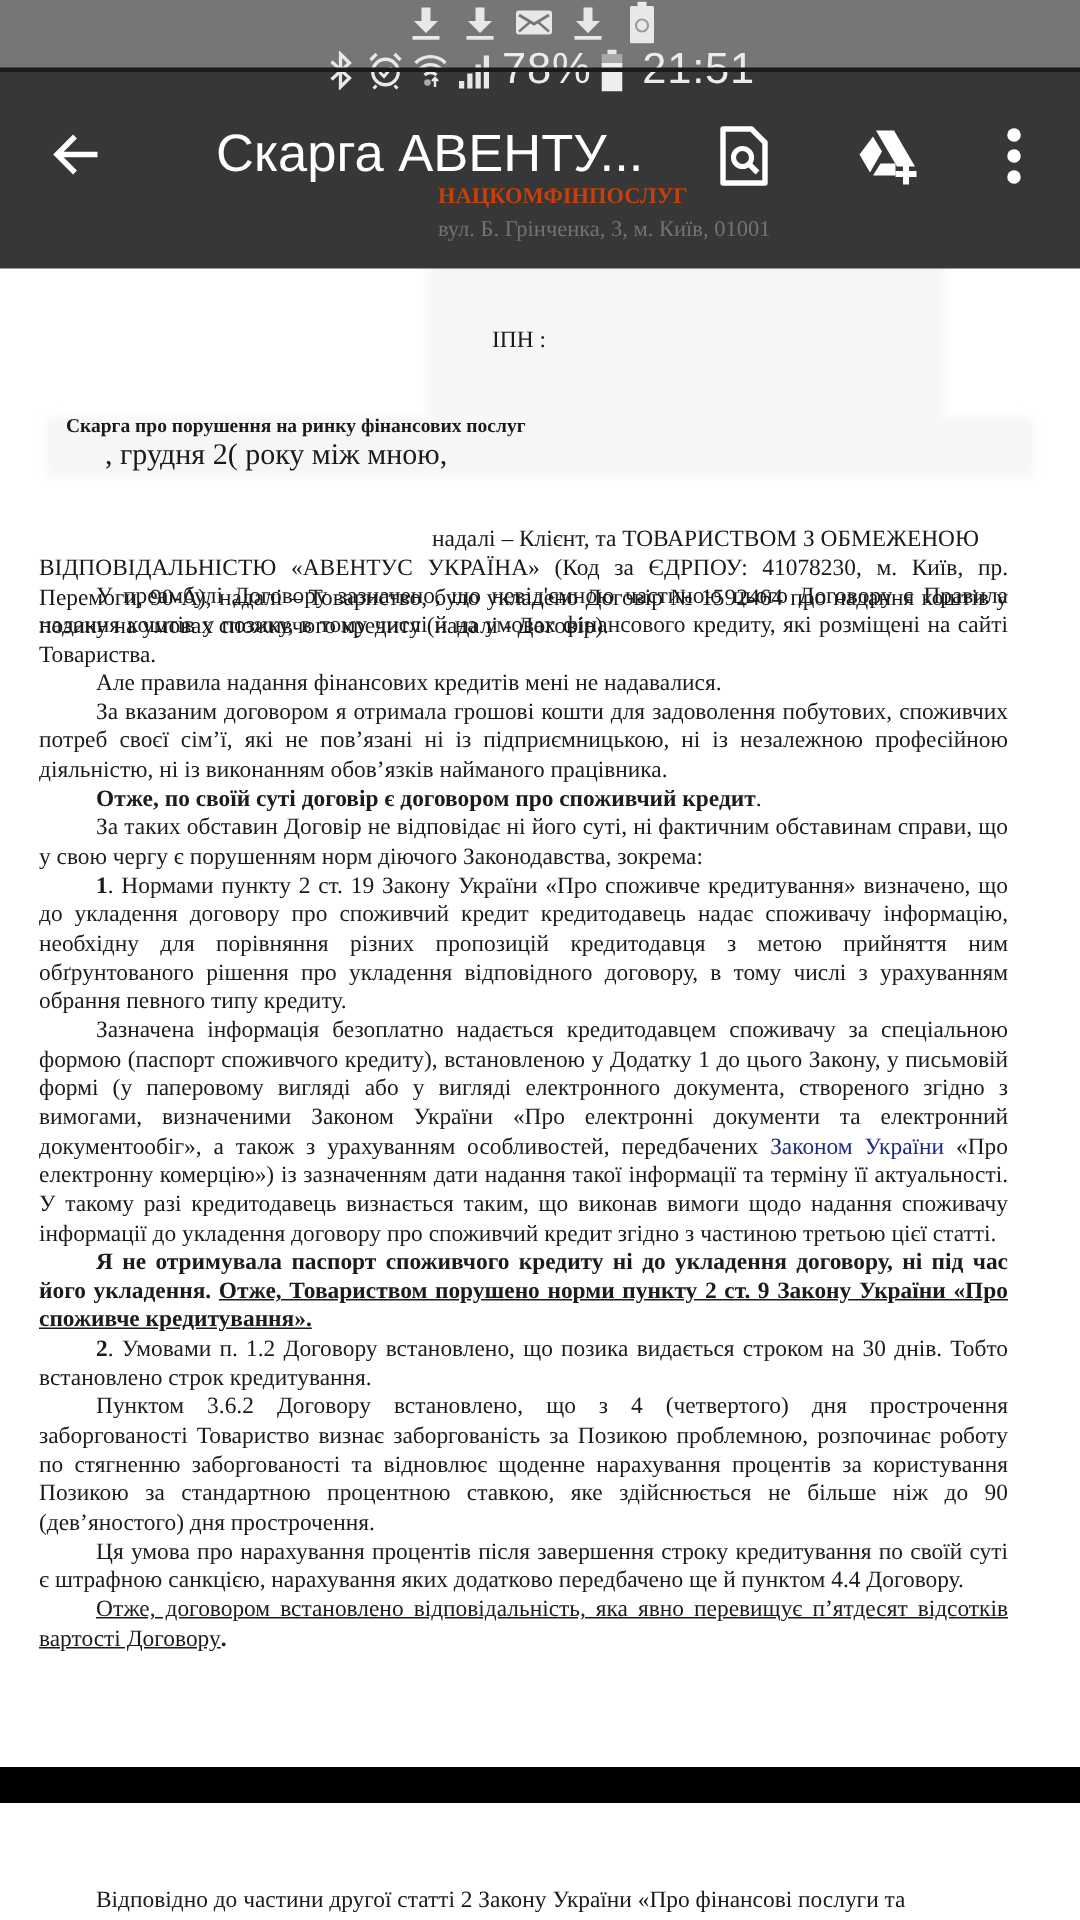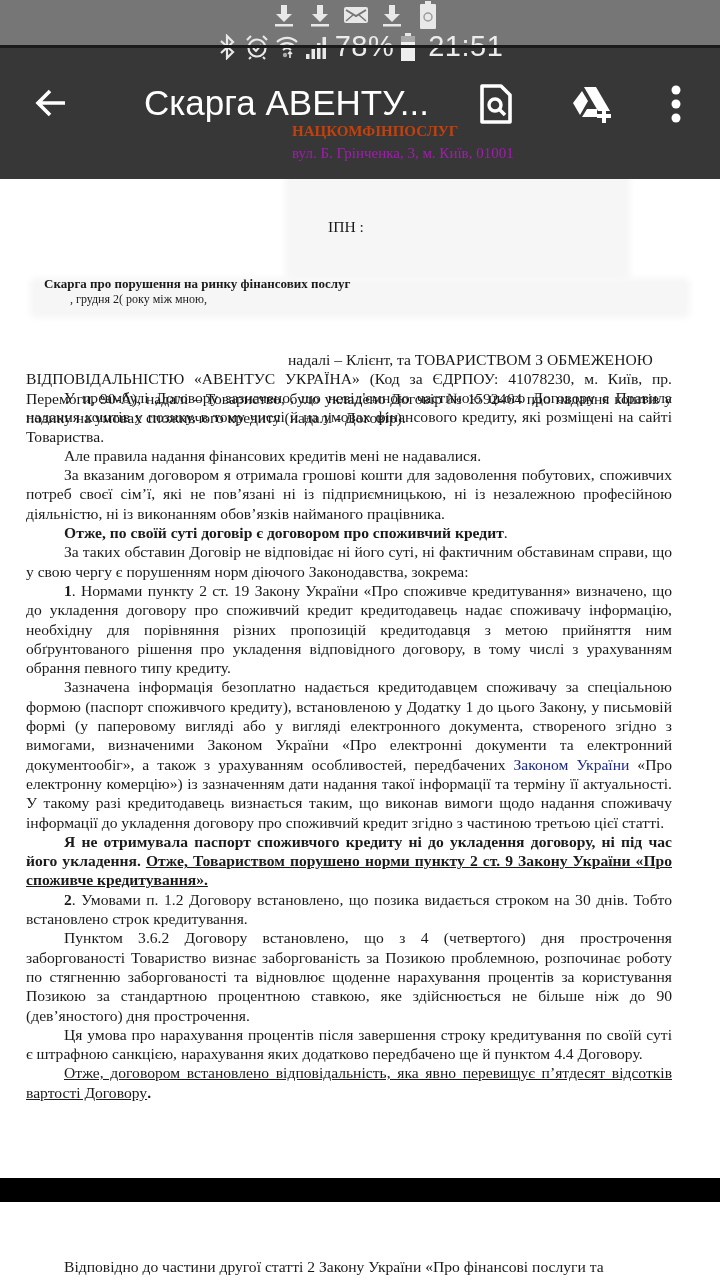--- a/index.html
+++ b/index.html
@@ -20,37 +20,37 @@
   .toolbar .back { position: absolute; left: 26px; top: 30px; width: 50px; height: 50px; display: flex; align-items: center; justify-content: center; }
   .toolbar .title { position: absolute; left: 144px; top: 30px; font-family: "Liberation Sans", sans-serif; font-size: 35px; color: #ffffff; line-height: 50px; white-space: nowrap; }
   .toolbar .tb-btn { position: absolute; top: 30px; width: 52px; height: 52px; display: flex; align-items: center; justify-content: center; }
   .tb-search { left: 470px; }
   .tb-drive { left: 567px; }
   .tb-more { left: 650px; }
 
   
   .doc-head { position: absolute; left: 0; top: 115px; width: 720px; text-align: left; z-index: 6; }
   .doc-head .org { position: absolute; left: 292px; top: 8px; font-weight: bold; font-size: 15px; color: #c2410c; }
-  .doc-head .addr { position: absolute; left: 292px; top: 30px; font-size: 15px; color: #a21caf; white-space: nowrap; }
+  .doc-head .addr { position: absolute; left: 292px; top: 30px; font-size: 15px; color: #737373; white-space: nowrap; }
 
   .page { position: absolute; left: 0; top: 160px; width: 720px; height: 1018px; background: #fff; }
   .page-gap { position: absolute; left: 0; top: 1178px; width: 720px; height: 24px; background: #000; }
   .page2 { position: absolute; left: 0; top: 1202px; width: 720px; height: 78px; background: #fff; }
 
   .redact { position: absolute; background: #f6f6f6; filter: blur(3px); border-radius: 6px; }
 
   .doc { position: absolute; left: 26px; width: 646px; font-size: 15.6px; line-height: 19.3px; color: #1b1b1b; }
   .doc p { text-align: justify; }
   .indent { text-indent: 38px; }
   .bold { font-weight: bold; }
   .u { text-decoration: underline; }
   .link { color: #1a2a8a; }
   .ipn { position: absolute; left: 292px; top: 218px; font-size: 15.6px; margin-left: 36px; }
   .complaint-title { position: absolute; left: 44px; top: 258px; font-size: 13px; font-weight: bold; margin-top: 18px; }
-  .date-line { position: absolute; left: 70px; top: 292px; font-size: 12px; white-space: nowrap; }
+  .date-line { position: absolute; left: 70px; top: 292px; font-size: 20px; white-space: nowrap; }
   .parties { position: absolute; left: 26px; top: 310px; width: 646px; font-size: 15.6px; line-height: 19.3px; }
   .parties .first { padding-left: 262px; display: block; margin-top: 40px; }
   .main-text { top: 388px; }
   .p2 { position: absolute; left: 64px; top: 1258px; font-size: 15.6px; white-space: nowrap; }
 </style>
 </head>
 <body>
 
 <div class="status-bar">
   <div class="sb-left">

